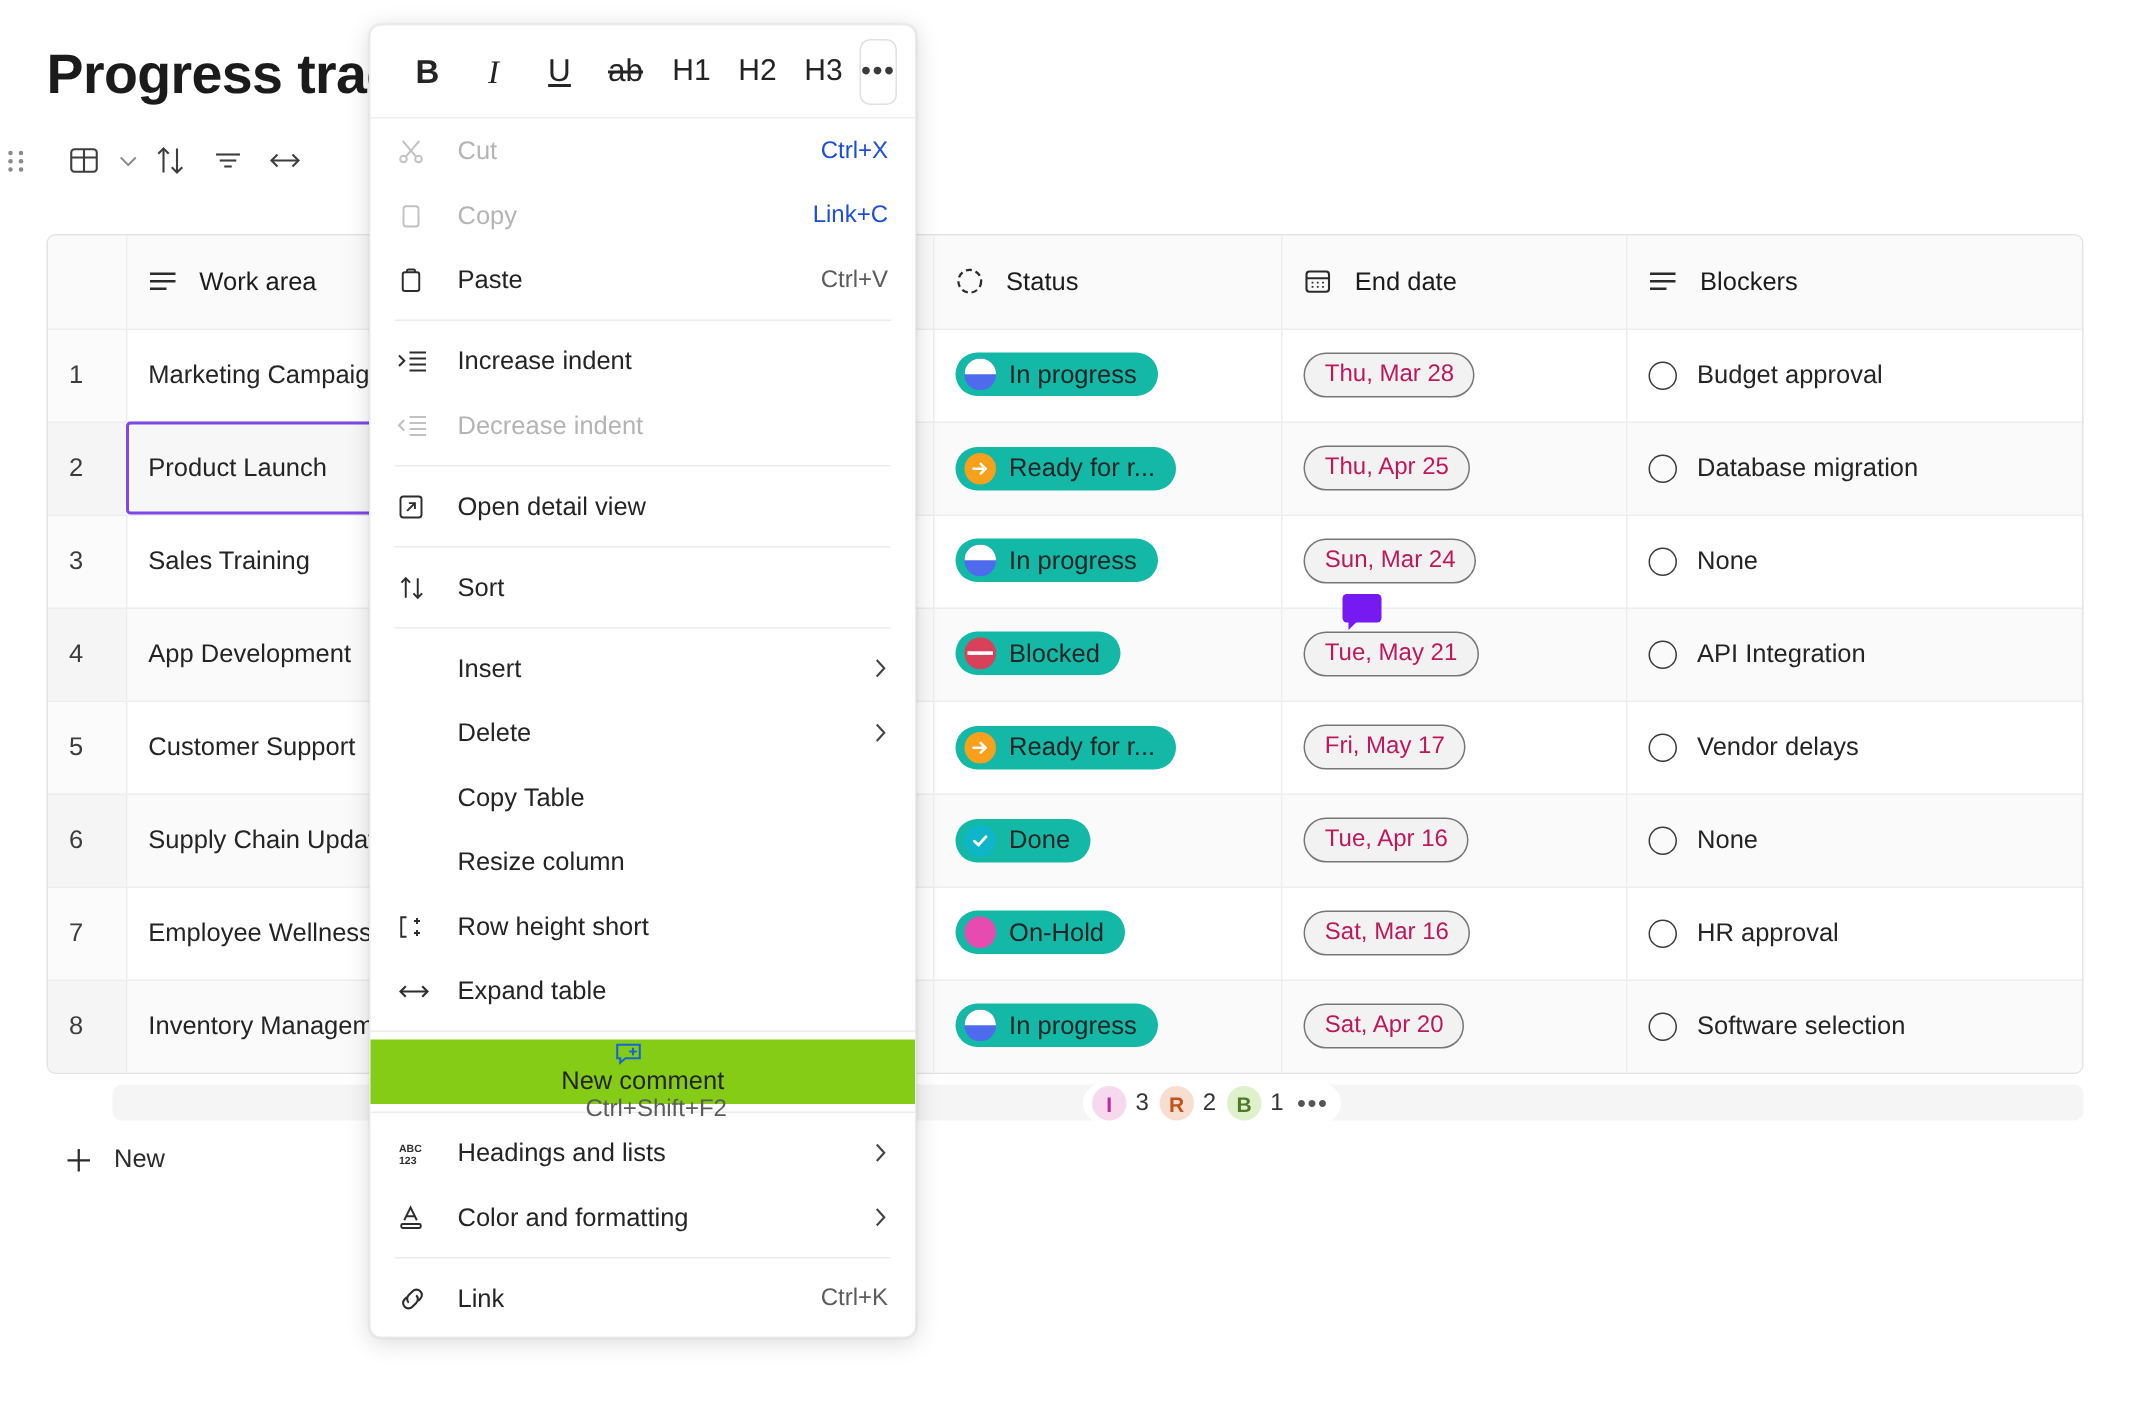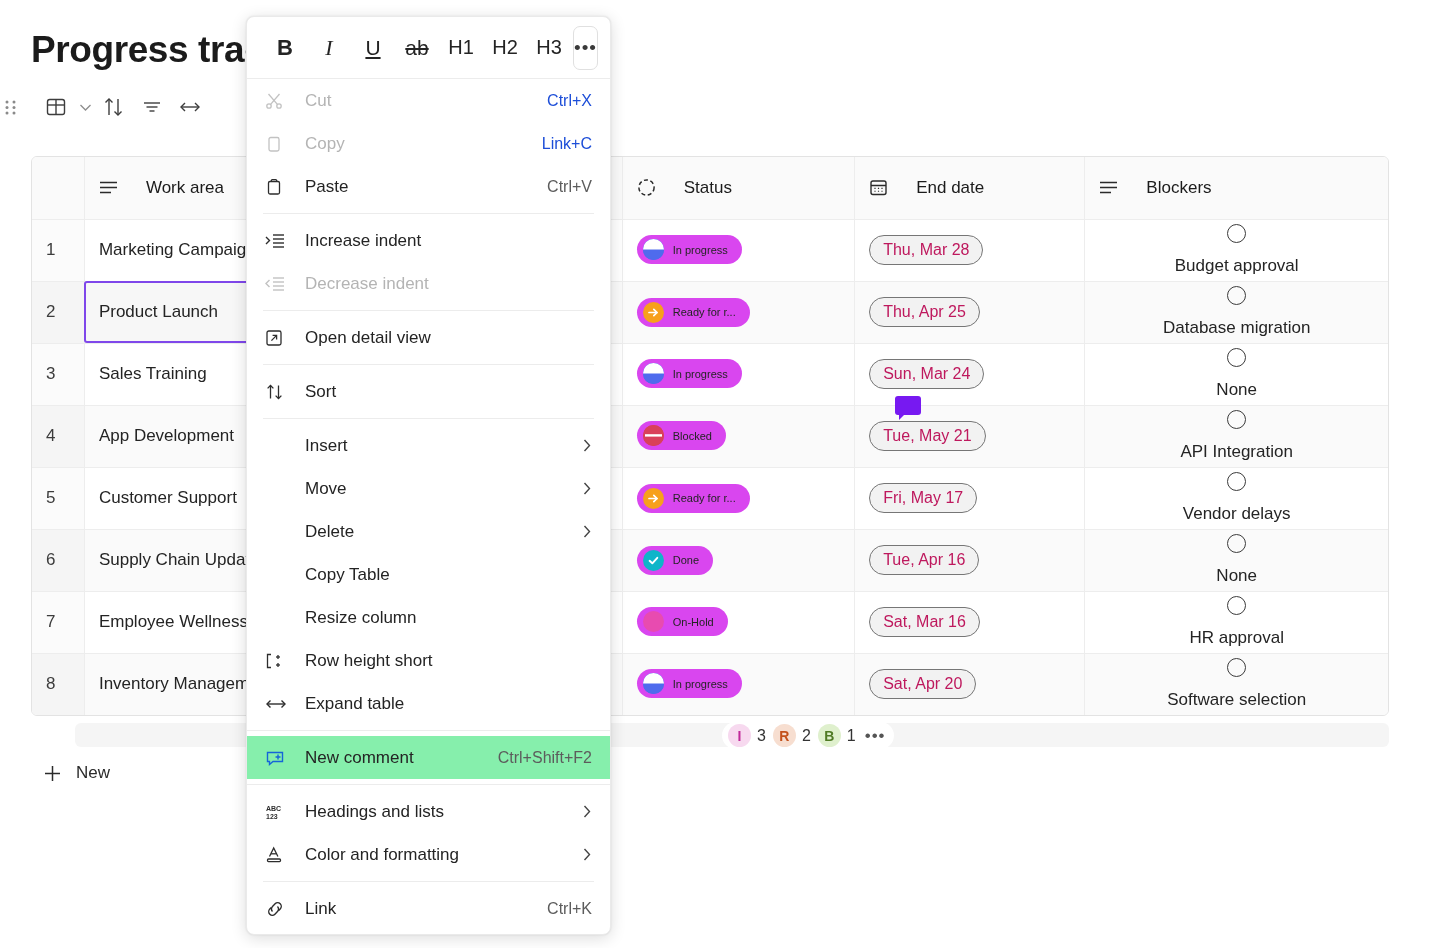--- a/index.html
+++ b/index.html
@@ -70,21 +70,21 @@
   table.grid th:last-child, table.grid td:last-child { border-right: none; }
 
   thead th {
     background: #fafafa;
     height: 56px;
     font-weight: bold;
     font-size: 17px;
     color: #1b1b1b;
     border-bottom: 1px solid #e6e6e6;
   }
-  .th-inner { display: flex; align-items: center; gap: 28px; }
+  .th-inner { display: flex; align-items: center; gap: 15px; }
   .col-idx { width: 46px; }
   .col-work { width: 276px; }
   .col-owner { width: 196px; }
   .col-status { width: 204px; }
   .col-end { width: 202px; }
   .col-block { width: 266px; }
 
   tbody tr:nth-child(even) td { background: #fafafa; }
   tbody tr:nth-child(odd) td { background: #ffffff; }
 
@@ -128,36 +128,36 @@
     padding: 4px 13px 5px;
     font-size: 16px;
     background: #f2f2f2;
     color: #be185d;
     line-height: 1.2;
   }
 
   
   .status-chip {
     display: inline-flex; align-items: center; gap: 9px;
-    background: #d946ef;
+    background: #14b8a6;
     border-radius: 999px;
     padding: 4px 14px 4px 6px;
-    font-size: 11px;
+    font-size: 17px;
     max-width: 100%;
   }
   .status-dot {
     width: 21px; height: 21px; border-radius: 50%;
     flex: 0 0 21px;
     display: flex; align-items: center; justify-content: center;
     color: #fff; font-size: 12px;
   }
   .status-label { overflow: hidden; text-overflow: ellipsis; white-space: nowrap; }
 
   
-  .blocker { display: flex; align-items: center; gap: 13px; font-size: 17px; flex-direction: column; }
+  .blocker { display: flex; align-items: center; gap: 13px; font-size: 17px; }
   .radio-o {
     width: 19px; height: 19px; border-radius: 50%;
     border: 1.6px solid #3b3b3b; flex: 0 0 19px;
   }
 
   
   .cmt-bubble {
     position: absolute;
     left: 895px; top: 396px;
     width: 26px; height: 19px;
@@ -259,21 +259,21 @@
     display: flex; align-items: center; justify-content: flex-start;
     color: #2d2d2d;
     margin-right: 14px;
   }
   .mi .mi-label { flex: 1; white-space: nowrap; }
   .mi .mi-key { color: #5c5c5c; font-size: 16px; margin-left: 18px; }
   .mi .mi-chev { color: #444; font-size: 17px; margin-left: 12px; }
   .mi.disabled { color: #b4b4b4; }
   .mi.disabled .mi-ico { color: #c2c2c2; }
   .mi.disabled .mi-key { color: #1d4ed8; }
-  .mi.highlight { background: #86efac; }
+  .mi.highlight { background: #84cc16; flex-direction: column; }
   .ctx-sep { height: 1px; background: #ececec; margin: 5px 16px; }
   .ctx-sep.full { margin: 5px 0; }
 
   svg { display: block; }
 </style>
 </head>
 <body>
 
 <div id="root">
 
@@ -690,29 +690,20 @@
           <span class="mi-ico"></span>
           <span class="mi-label">Insert</span>
           <span class="mi-chev">
             <svg width="10" height="15" viewBox="0 0 10 15" fill="none" stroke="currentColor" stroke-width="1.4">
               <polyline points="2.5,2 7.5,7.5 2.5,13"></polyline>
             </svg>
           </span>
         </div>
         <div class="mi">
           <span class="mi-ico"></span>
-          <span class="mi-label">Move</span>
-          <span class="mi-chev">
-            <svg width="10" height="15" viewBox="0 0 10 15" fill="none" stroke="currentColor" stroke-width="1.4">
-              <polyline points="2.5,2 7.5,7.5 2.5,13"></polyline>
-            </svg>
-          </span>
-        </div>
-        <div class="mi">
-          <span class="mi-ico"></span>
           <span class="mi-label">Delete</span>
           <span class="mi-chev">
             <svg width="10" height="15" viewBox="0 0 10 15" fill="none" stroke="currentColor" stroke-width="1.4">
               <polyline points="2.5,2 7.5,7.5 2.5,13"></polyline>
             </svg>
           </span>
         </div>
         <div class="mi">
           <span class="mi-ico"></span>
           <span class="mi-label">Copy Table</span>

